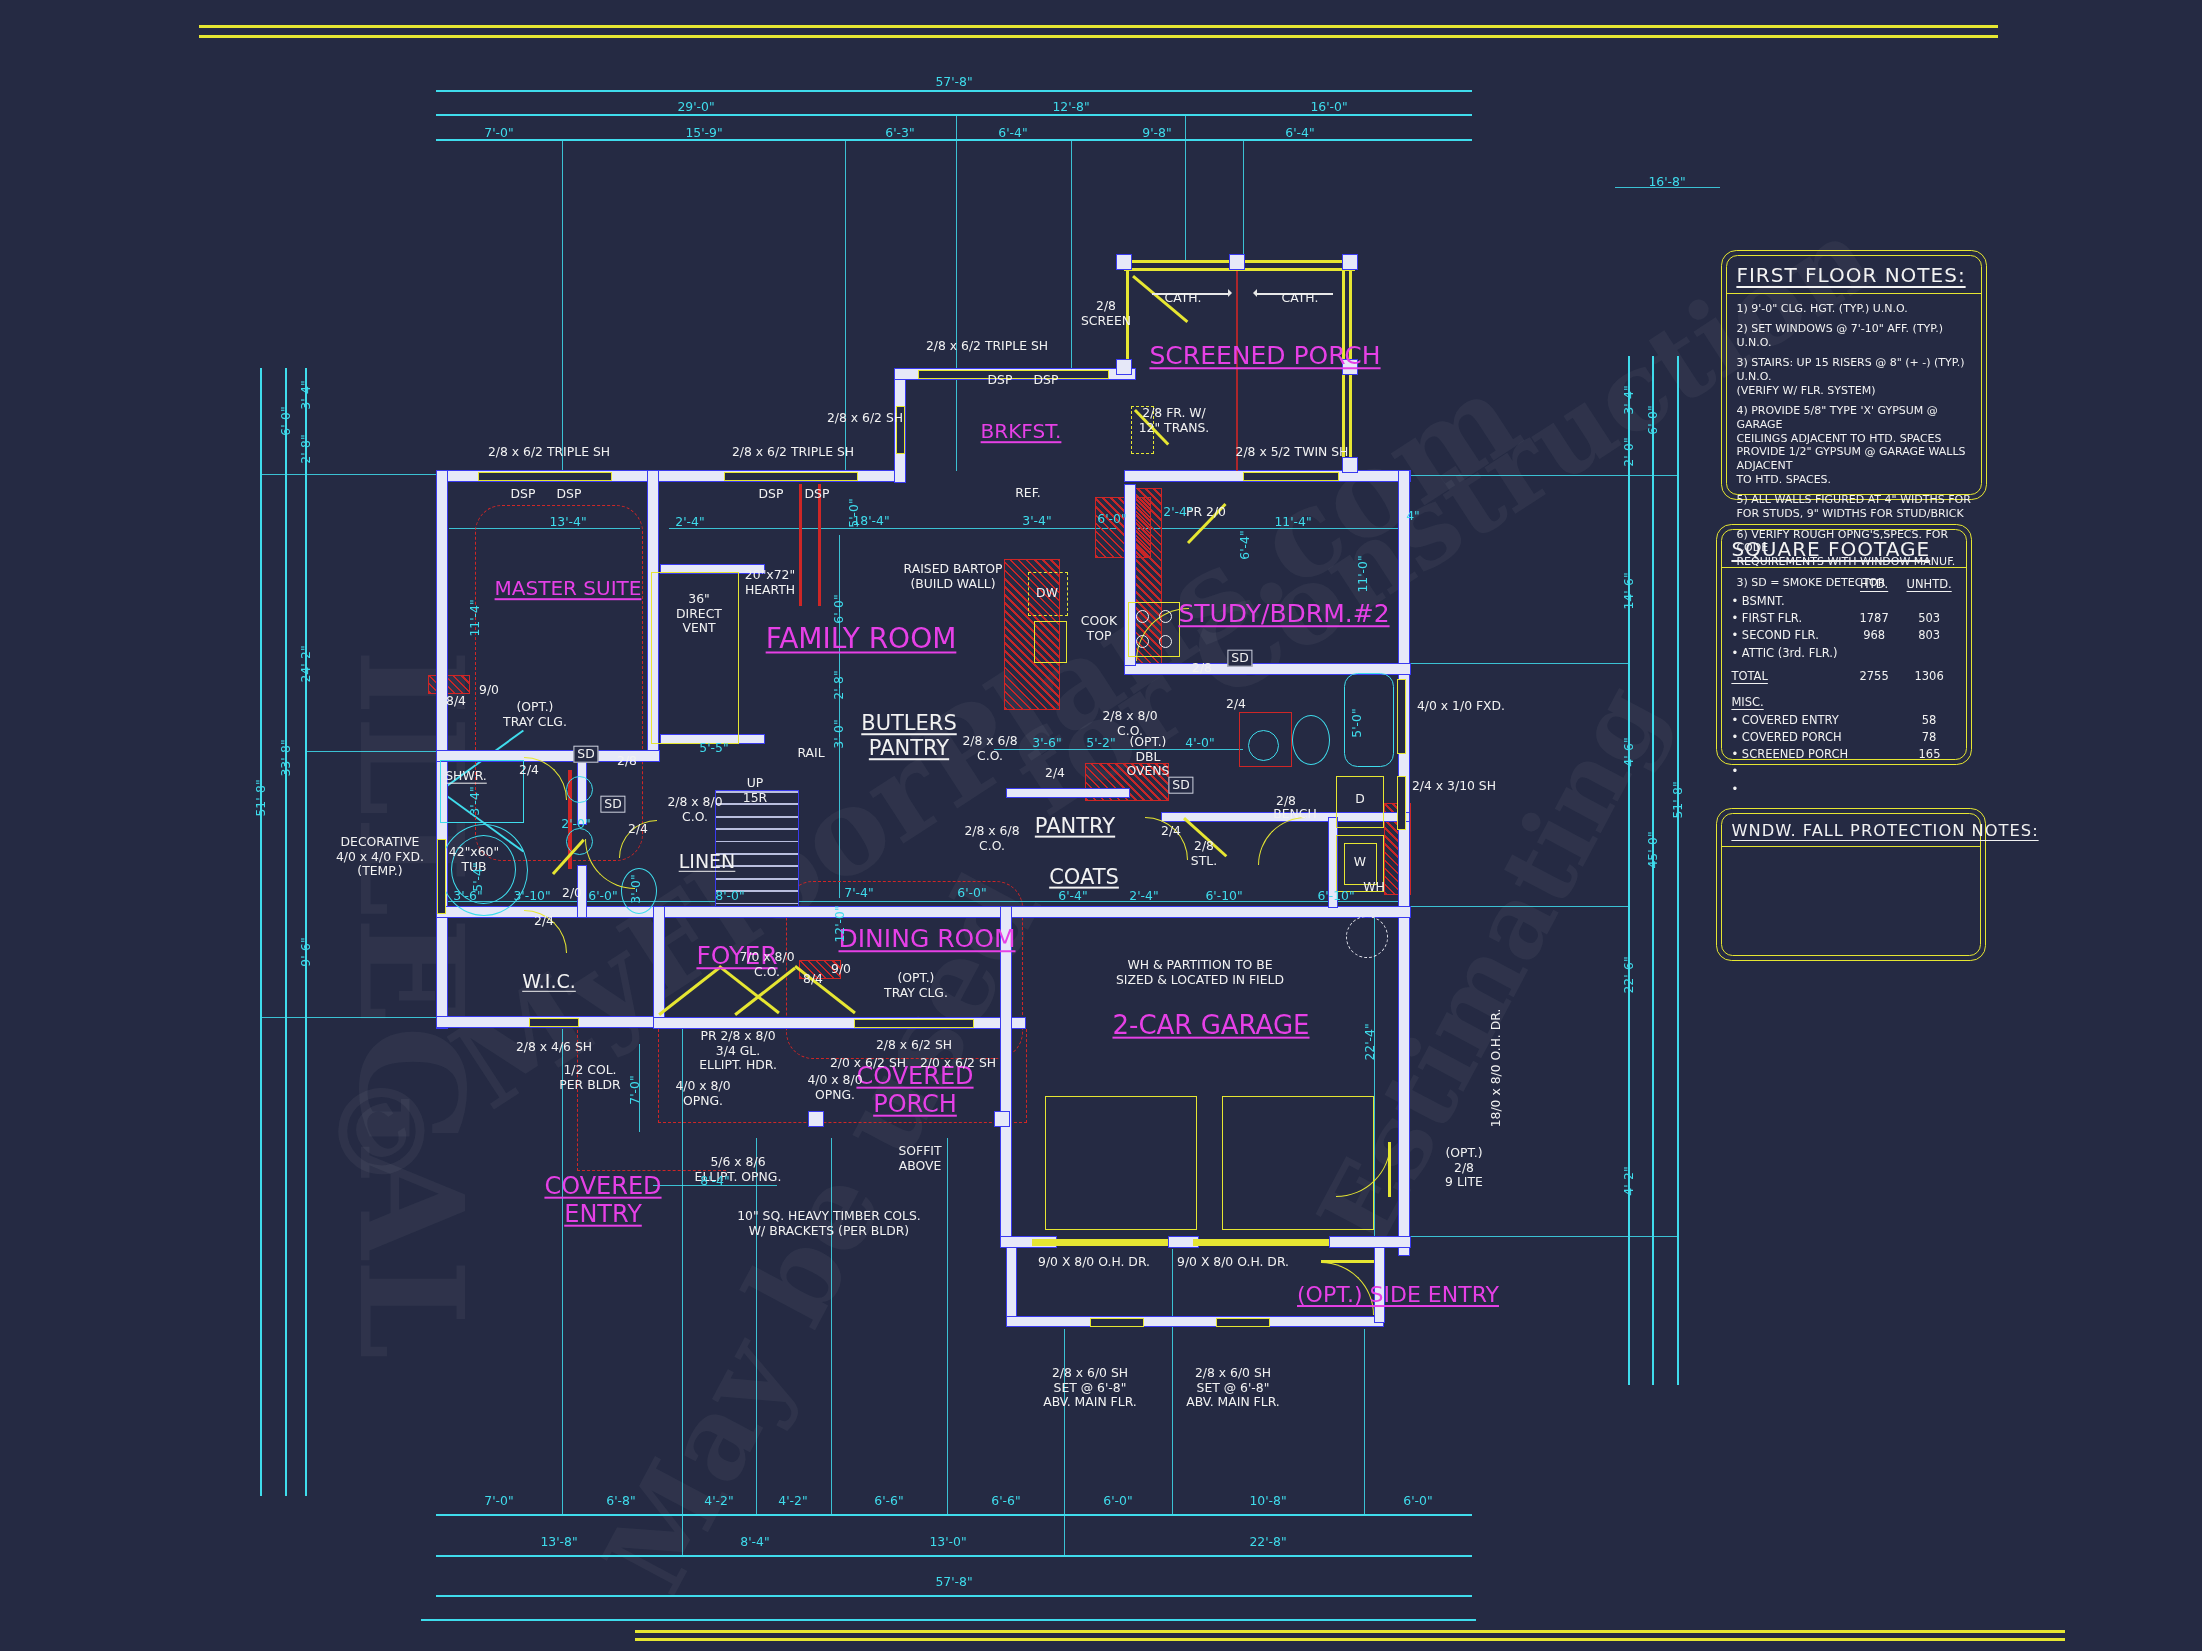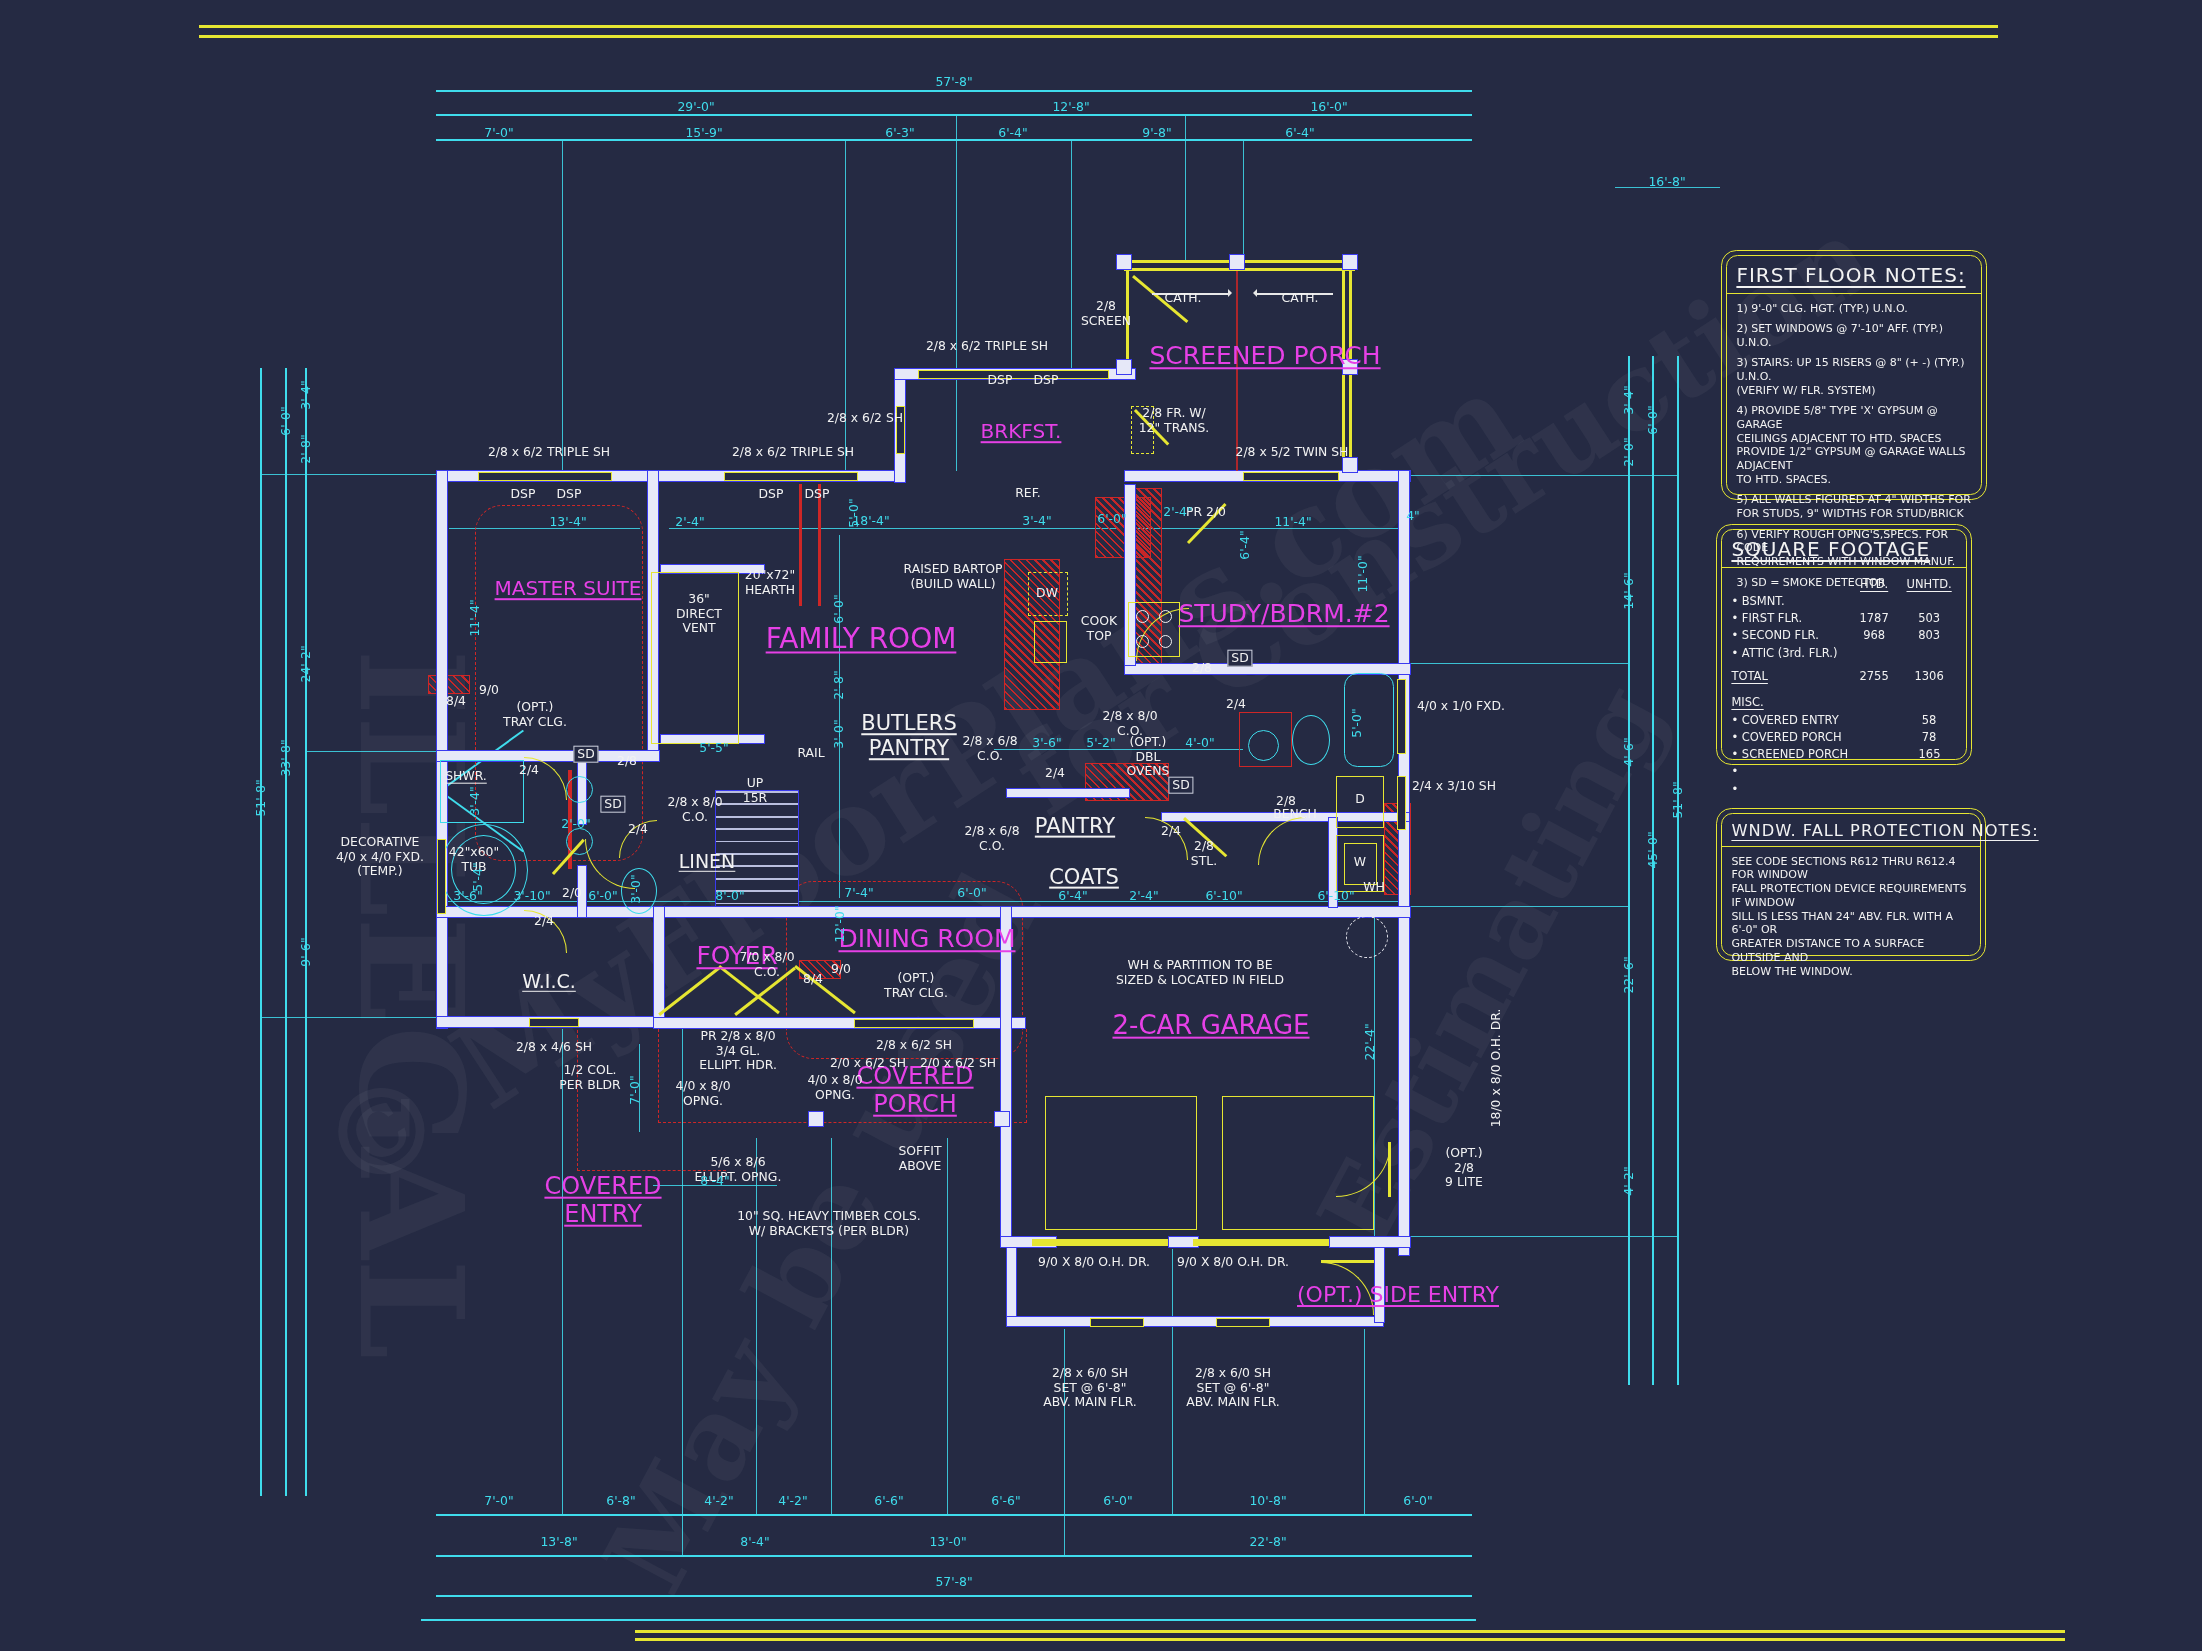--- a/index.html
+++ b/index.html
@@ -329,25 +329,20 @@
               <span class="sf-v"></span>
             </div>
           </div>
       </div>
     </div>
 
     <div class="notebox" style="left:1716px;top:808px;width:270px;height:153px">
       <div class="inner">
         <div class="nb-title" style="font-size:16.3px">WNDW. FALL PROTECTION NOTES:</div>
         <hr class="nb-rule">
-        <div class="nb-item">SEE CODE SECTIONS R612 THRU R612.4 FOR WINDOW
-FALL PROTECTION DEVICE REQUIREMENTS IF WINDOW
-SILL IS LESS THAN 24" ABV. FLR. WITH A 6'-0" OR
-GREATER DISTANCE TO A SURFACE OUTSIDE AND
-BELOW THE WINDOW.</div>
       </div>
     </div>
 
   <div class="lbl c-mg und" style="left: 1265px; top: 356px; font-size: 25px; transform: translate(-50%, -50%);">SCREENED PORCH</div>
       <div class="lbl c-mg und" style="left: 1021px; top: 432px; font-size: 20px; transform: translate(-50%, -50%);">BRKFST.</div>
       <div class="lbl c-mg und" style="left: 568px; top: 589px; font-size: 20px; transform: translate(-50%, -50%);">MASTER SUITE</div>
       <div class="lbl c-mg und" style="left: 861px; top: 639px; font-size: 28px; transform: translate(-50%, -50%);">FAMILY ROOM</div>
       <div class="lbl c-mg und" style="left: 1284px; top: 614px; font-size: 25px; transform: translate(-50%, -50%);">STUDY/BDRM.#2</div>
       <div class="lbl c-mg und" style="left: 927px; top: 939px; font-size: 25px; transform: translate(-50%, -50%);">DINING ROOM</div>
       <div class="lbl c-mg und" style="left: 737px; top: 956px; font-size: 25px; transform: translate(-50%, -50%);">FOYER</div>

